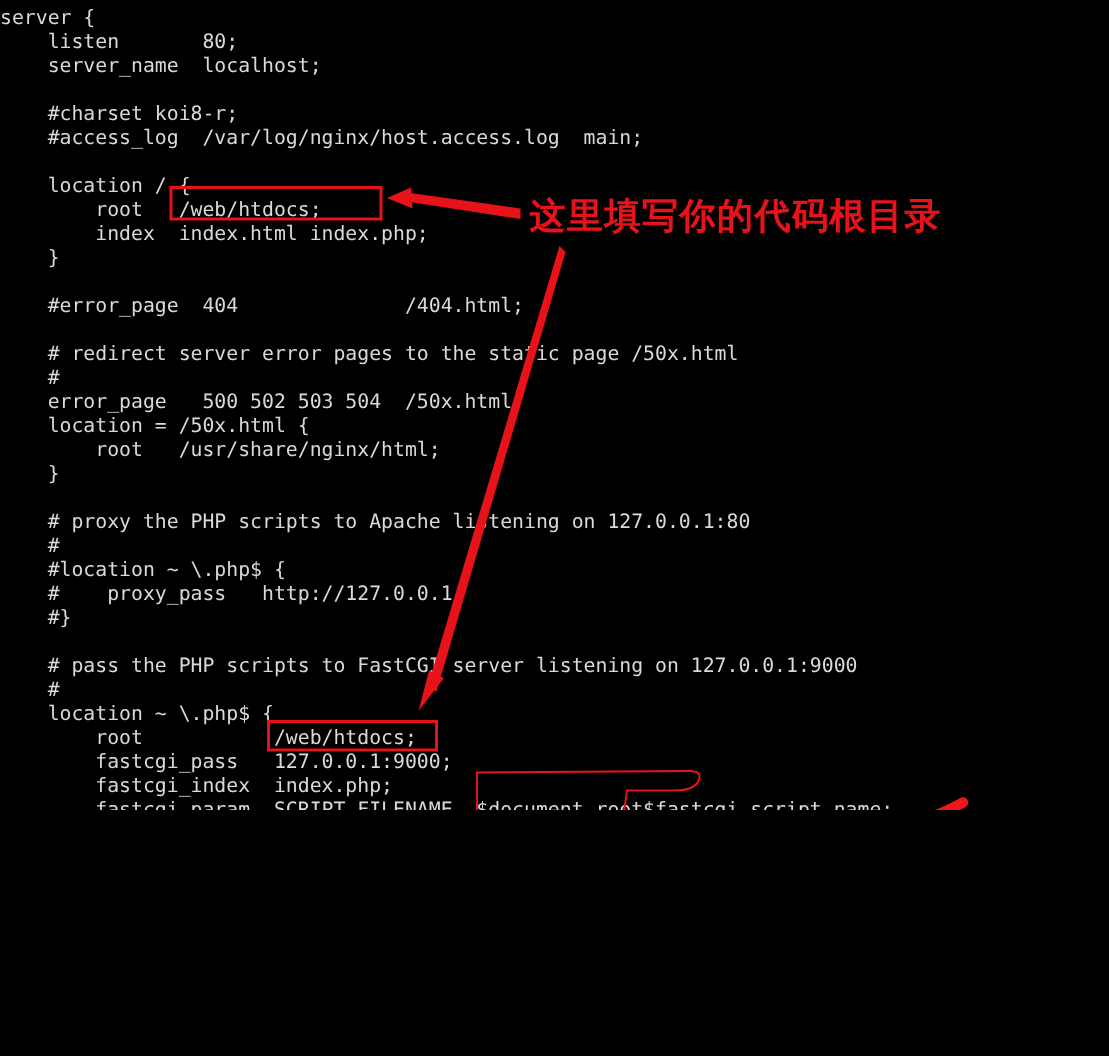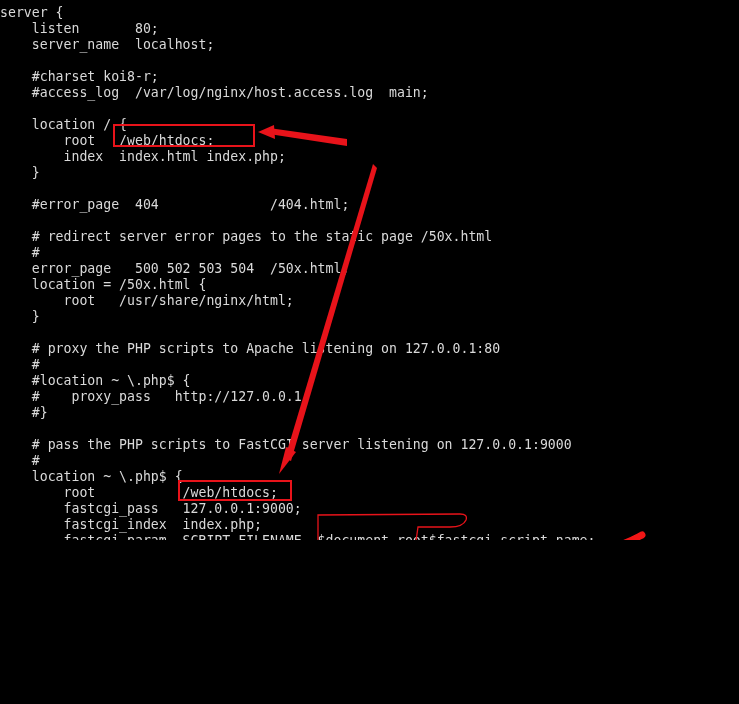--- a/index.html
+++ b/index.html
@@ -153,20 +153,21 @@
     # concurs with nginx's one
     #
     #location ~ /\.ht {
     #    deny  all;
     #}
 }</pre>
 
   <div class="hl-box" id="box-root-1"></div>
   <div class="hl-box" id="box-root-2"></div>
 
+  <div class="cn-note" id="note-root">这里填写你的代码根目录</div>
 
 
   <svg id="overlay" viewBox="0 0 739 704" width="739" height="704">
 
     <g>
       <polygon points="347,146 269,134 269,128 347,139" fill="#e8131a"></polygon>
       <polygon points="274,125 258,132 275,139" fill="#e8131a"></polygon>
     </g>
 
     <g>

